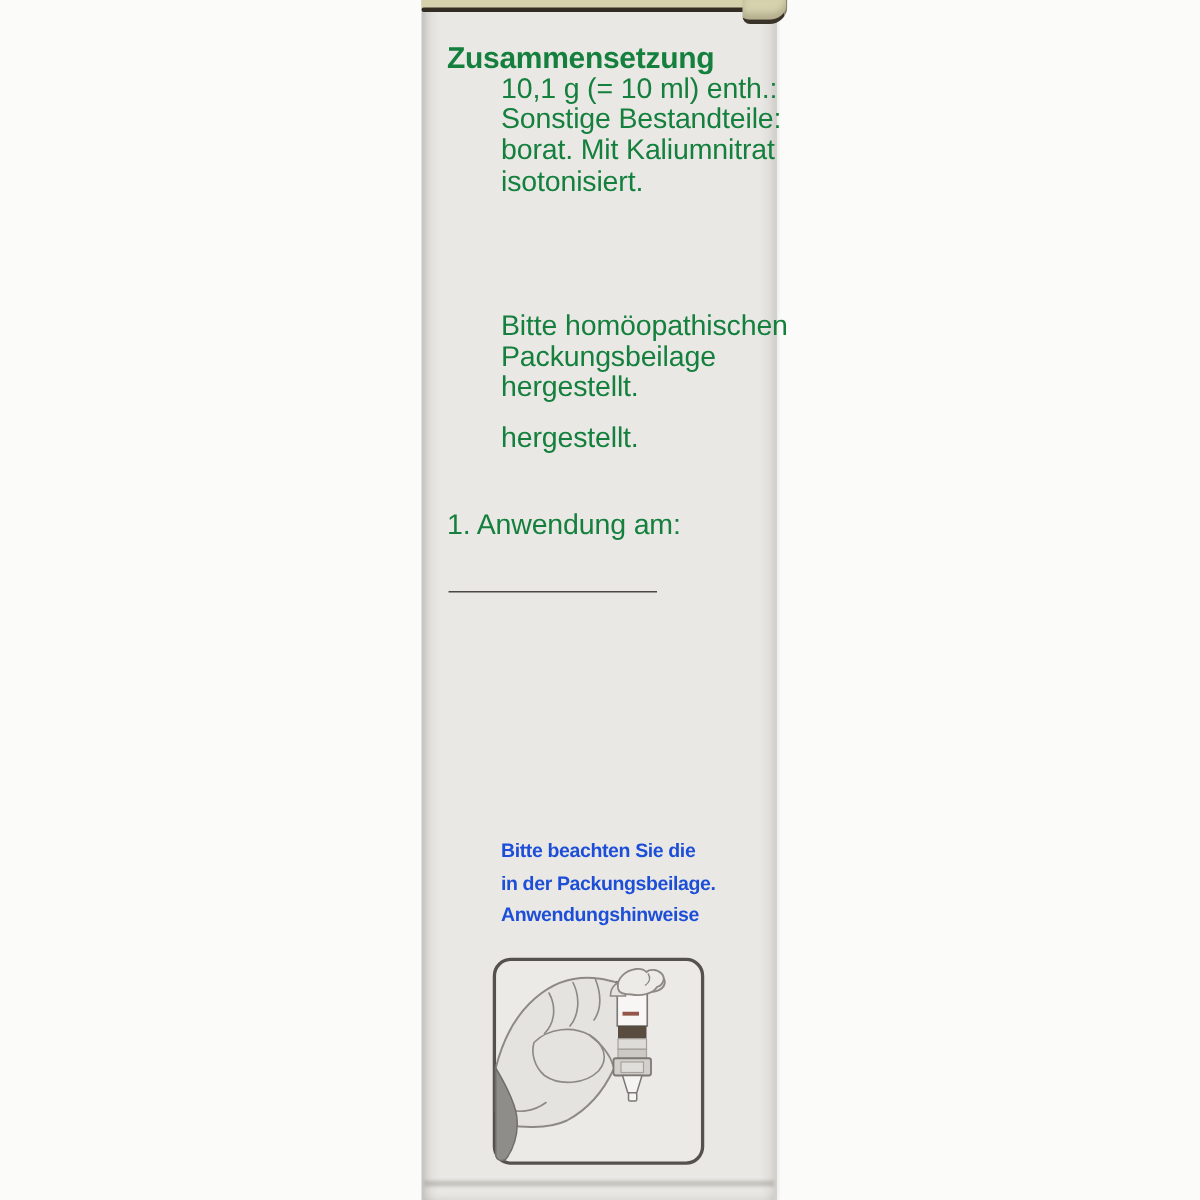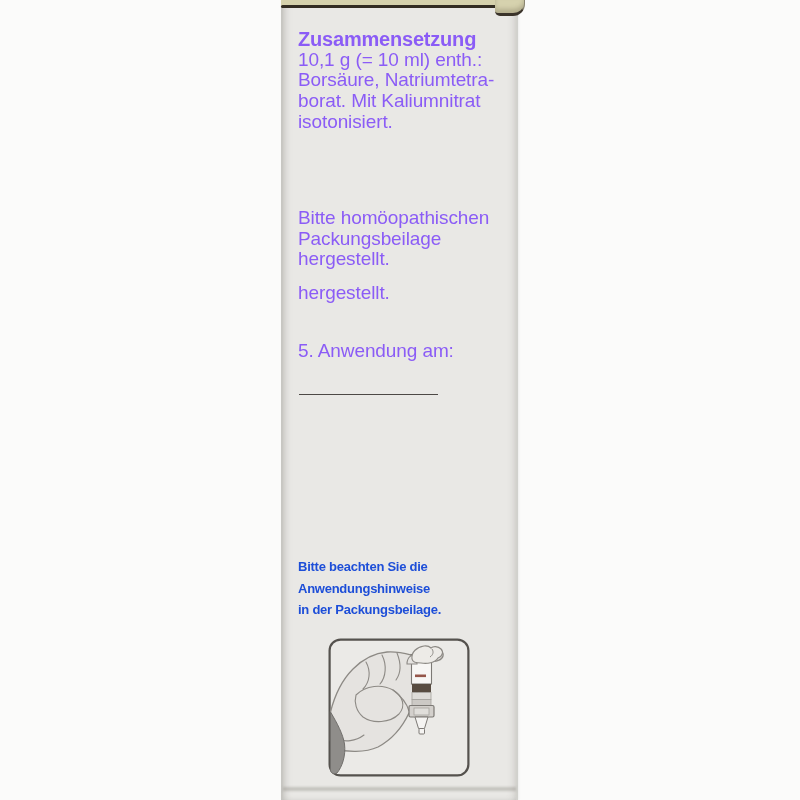--- a/index.html
+++ b/index.html
@@ -32,24 +32,24 @@
     border-radius:0 0 12px 5px;
     box-shadow:inset 0 -4px 4px rgba(118,110,83,.35);
   }
 
   
   .bottom-edge{position:absolute;left:283px;top:787px;width:233px;height:4px;
     background:rgba(140,138,130,.38);filter:blur(1.2px);}
 
   
   .txt{
-    position:absolute;left:298px;width:216px;color:#8b5cf6;
+    position:absolute;left:298px;width:216px;color:#15803d;
     font-size:19px;line-height:20.7px;letter-spacing:-0.1px;
   }
-  .txt .ln{white-space:nowrap;}
+  .txt .ln{white-space:nowrap;margin-left:36px;}
   .heading{font-weight:bold;font-size:20px;letter-spacing:-0.2px;}
   .p-comp{top:29px;}
   .p-prod{top:208px;}
   .p-shelf{top:283px;}
   .p-firstuse{top:341px;}
   .write-line{
     position:absolute;left:299px;top:394px;width:139px;height:0;
     border-top:1.6px solid #4c4845;
   }
   .p-notice{
@@ -69,42 +69,42 @@
   <div class="panel-left-line"></div>
   <div class="panel-right-line"></div>
 
   <div class="flap-strip"></div>
   <div class="fold-line"></div>
   <div class="flap-tab"></div>
 
   <div class="txt p-comp">
     <div class="heading">Zusammensetzung</div>
     <div class="ln">10,1 g (= 10 ml) enth.:</div>
-    <div class="ln">Borsäure, Natriumtetra-</div>
+    <div class="ln">Sonstige Bestandteile:</div>
     <div class="ln">borat. Mit Kaliumnitrat</div>
     <div class="ln">isotonisiert.</div>
   </div>
 
   <div class="txt p-prod">
     <div class="ln">Bitte homöopathischen</div>
     <div class="ln">Packungsbeilage</div>
     <div class="ln">hergestellt.</div>
   </div>
 
   <div class="txt p-shelf">
     <div class="ln">hergestellt.</div>
   </div>
 
-  <div class="txt p-firstuse">5. Anwendung am:</div>
+  <div class="txt p-firstuse">1. Anwendung am:</div>
   <div class="write-line"></div>
 
   <div class="txt p-notice">
     <div class="ln">Bitte beachten Sie die</div>
+    <div class="ln">in der Packungsbeilage.</div>
     <div class="ln">Anwendungshinweise</div>
-    <div class="ln">in der Packungsbeilage.</div>
   </div>
 
   <svg class="illu" viewBox="0 0 142 139">
 
     <rect x="1.6" y="1.6" width="138.8" height="135.8" rx="11" fill="#ebeae7" stroke="#55524e" stroke-width="2.2"></rect>
 
     <path d="M2.5,74 C7,56 14,42 25,31 C35,21 47,15 59,14 C70,13 79,16 87,18
              C93,19 99,15 106,13 C112,11 116,14 115,18 C114,22 108,24 103,23
              C98,26 93,27 89,26 L89,58 C88,66 85,72 81,75
              C74,90 63,102 50,109 C37,115 18,114 7,111 L2.5,103 Z" fill="#e5e3e0" stroke="#8d8a85" stroke-width="1.3" stroke-linejoin="round"></path>

